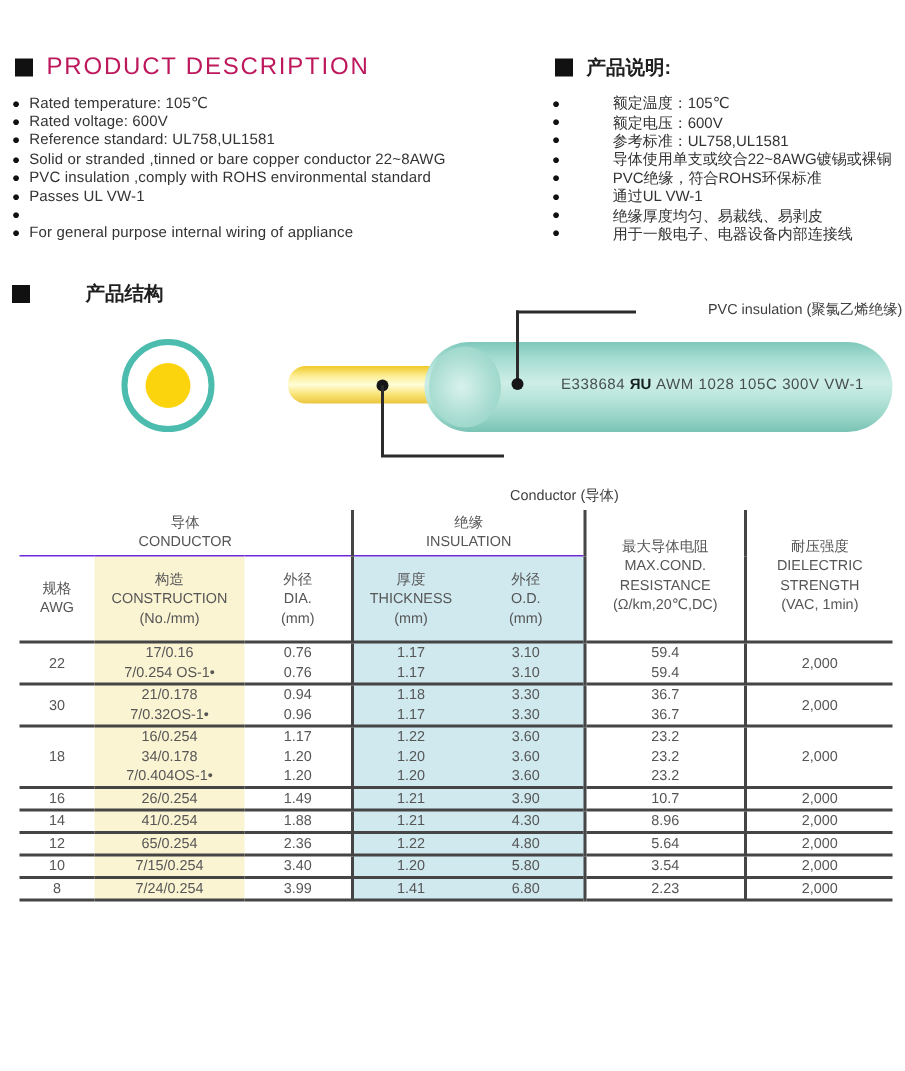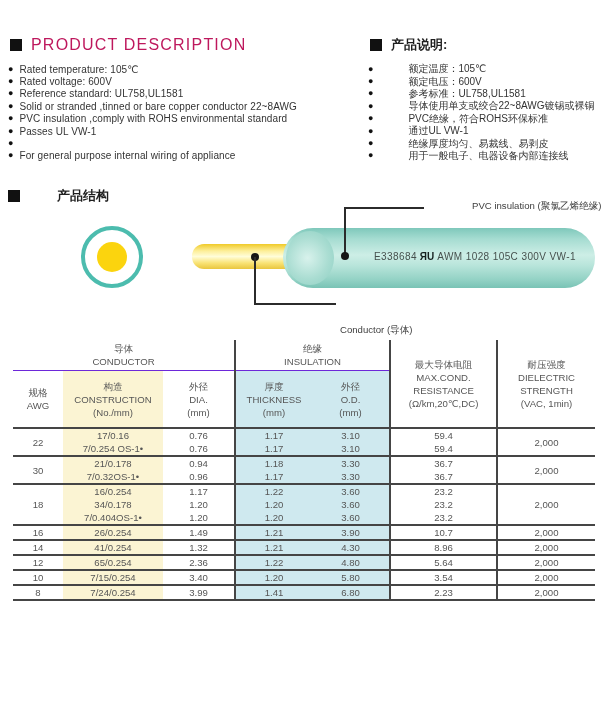--- a/index.html
+++ b/index.html
@@ -340,21 +340,21 @@
         </td>
       </tr>
       <tr>
         <td class="">
           <div>14</div>
         </td>
         <td class="bg-y">
           <div>41/0.254</div>
         </td>
         <td class="vr">
-          <div>1.32</div>
+          <div>1.88</div>
         </td>
         <td class="bg-b">
           <div>1.21</div>
         </td>
         <td class="bg-b vr">
           <div>4.30</div>
         </td>
         <td class="vr">
           <div>8.96</div>
         </td>

